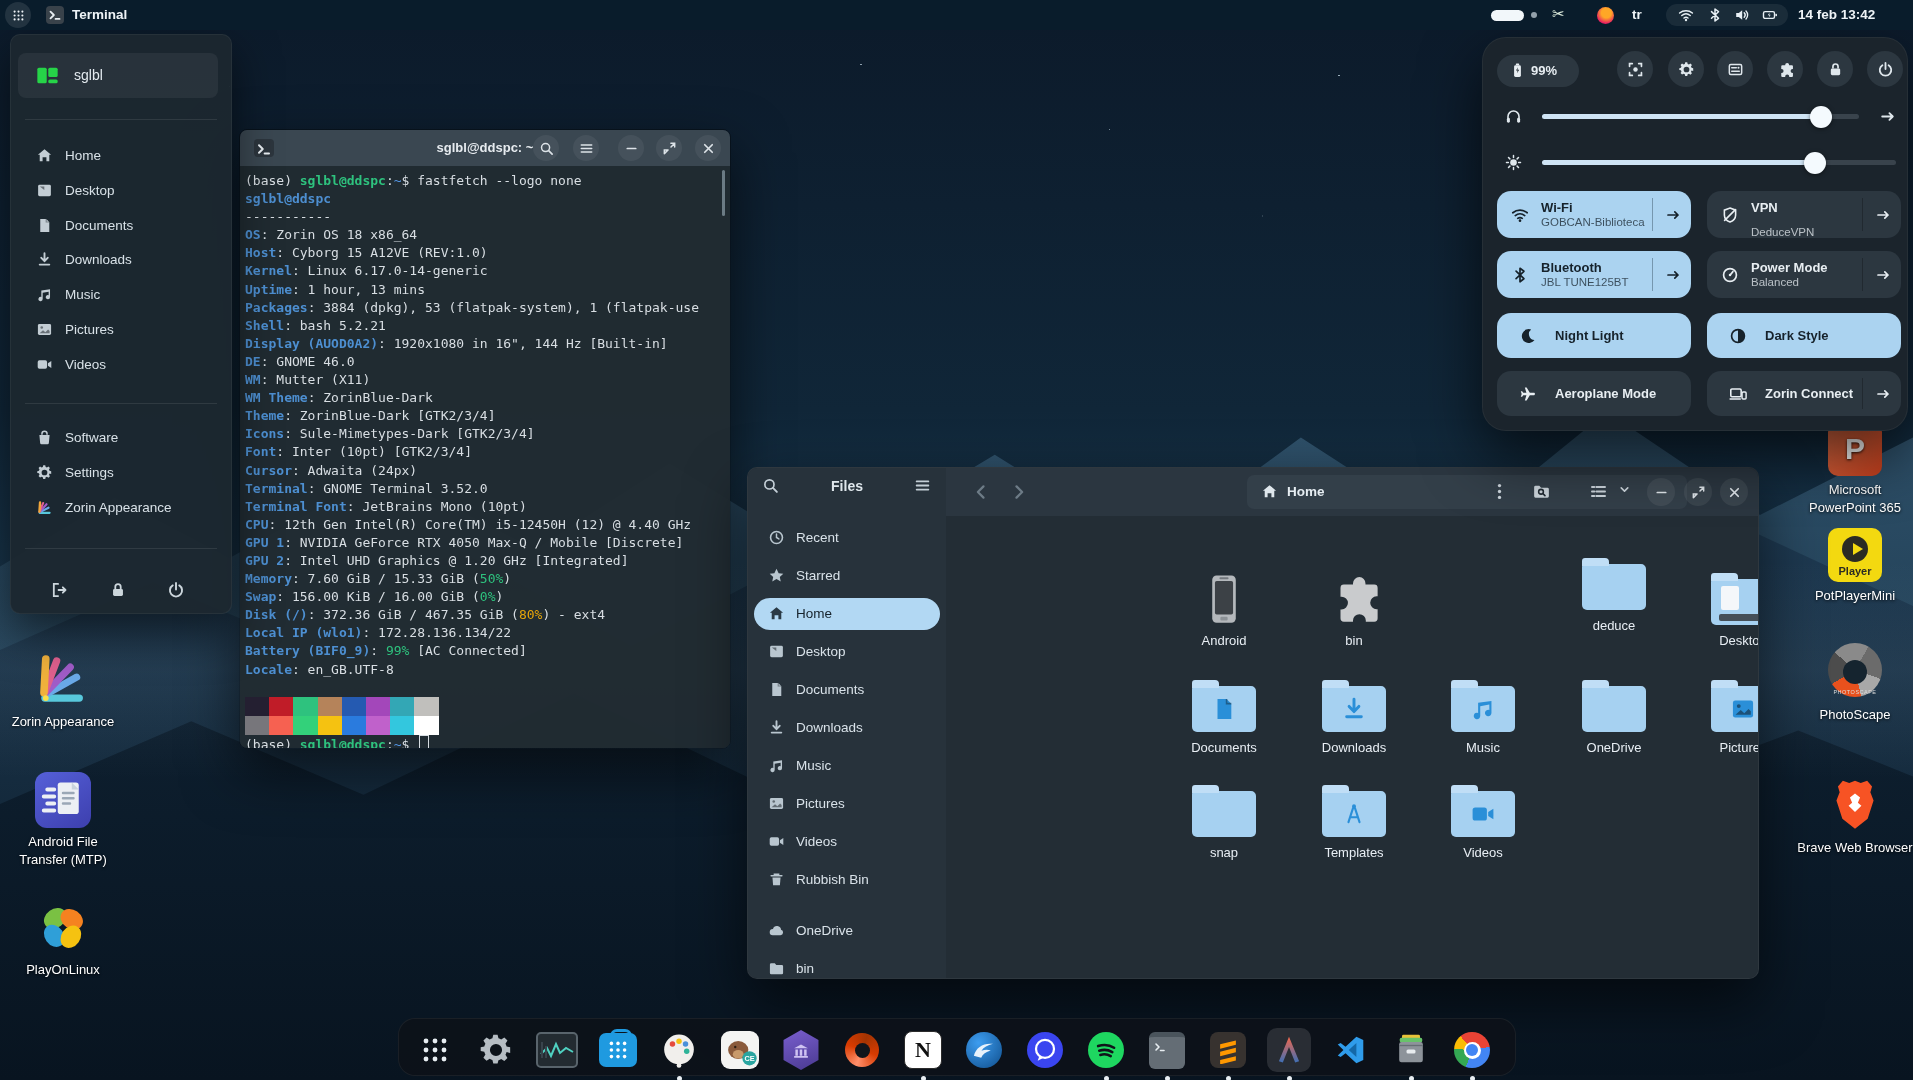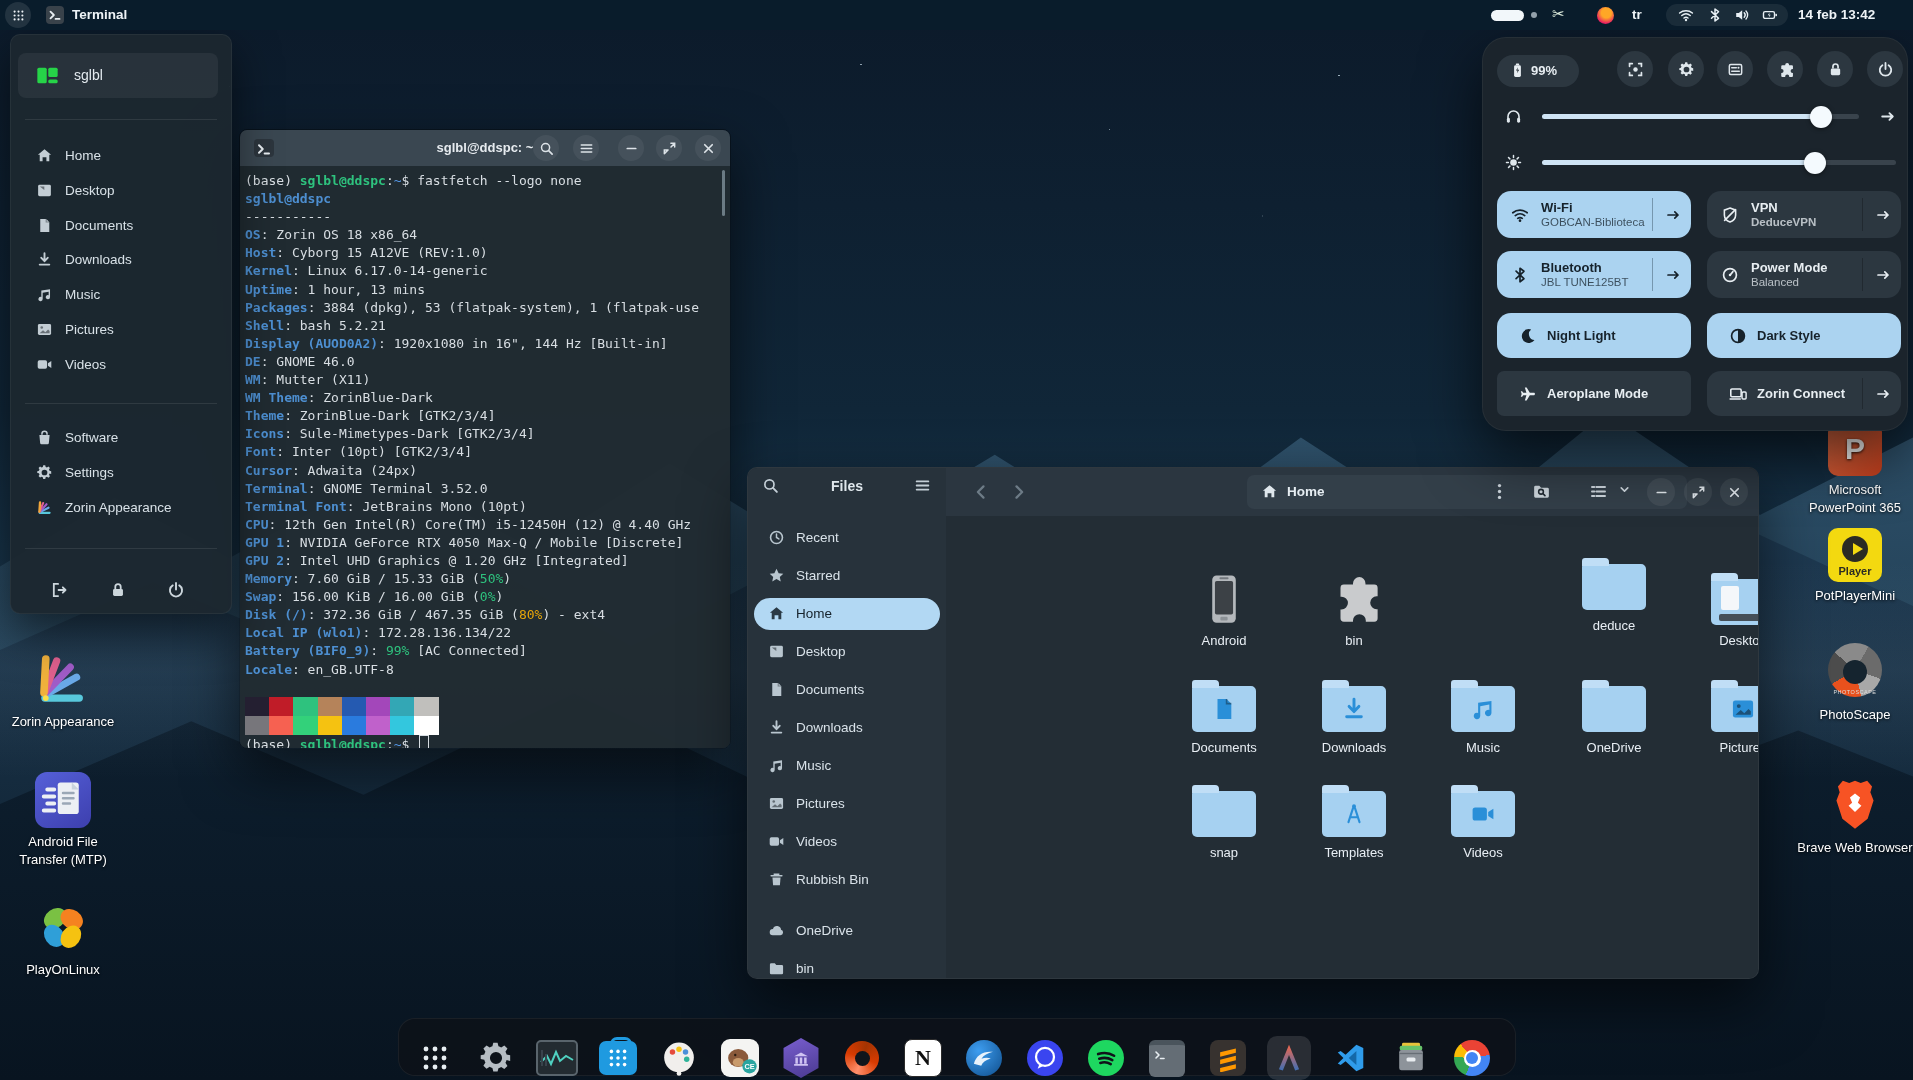--- a/index.html
+++ b/index.html
@@ -106,28 +106,28 @@
 .sl-arrow{position:absolute;width:17px;height:17px;top:-8px;color:#dfe7ec;}
 .tile{border-radius:14px;background:#2c3740;overflow:hidden;}
 .tile.active{background:#abd3f0;color:#16222b;}
 .tile .tic{position:absolute;left:14px;width:18px;height:18px;}
 .tile .tt{position:absolute;left:44px;font-size:13px;font-weight:bold;}
 .tile .ts{position:absolute;left:44px;font-size:11.5px;opacity:.75;}
 .tile .div{position:absolute;right:38px;top:7px;bottom:7px;width:1px;background:rgba(0,0,0,.25);}
 .tile.active .div{background:rgba(20,40,55,.35);}
 .tile .arr{position:absolute;right:10px;top:50%;margin-top:-8px;width:16px;height:16px;}
 .tile.simple .tic{left:22px;}
-.tile.simple .tt{left:50px;}
+.tile.simple .tt{left:58px;}
 
 .dicon{width:120px;text-align:center;z-index:5;color:#fff;font-size:13px;text-shadow:0 1px 3px rgba(0,0,0,.85);}
 .dicon .art{margin:0 auto 5px auto;position:relative;}
 .dlabel{line-height:1.35;}
 
 #dock{left:398px;top:1018px;width:1116px;height:56px;background:rgba(13,18,24,.86);border-radius:17px;z-index:55;border:1px solid rgba(255,255,255,.06);}
-.ditem{top:17px;width:44px;height:44px;display:flex;align-items:center;justify-content:center;border-radius:10px;}
+.ditem{top:9px;width:44px;height:44px;display:flex;align-items:center;justify-content:center;border-radius:10px;}
 .ditem.active{background:rgba(255,255,255,.12);}
 .rdot{position:absolute;width:5px;height:5px;border-radius:50%;background:#e8eef2;top:48px;}
 .circ36{width:36px;height:36px;border-radius:50%;position:relative;}
 </style>
 </head>
 <body>
 
 <div id="wall" class="w">
   <div id="m1" class="w mtn"></div>
   <div id="m2" class="w mtn"></div>
@@ -806,21 +806,21 @@
         </span>
       </div>
       <div class="w tile" style="left: 224px; top: 153px; width: 194px; height: 47px;">
         <span class="ic tic" style="width: 18px; height: 18px; top: 14.5px;">
           <svg viewBox="0 0 16 16" aria-hidden="true">
             <path d="M8 1.8l5 1.9v4.2c0 3-2 5.1-5 6.3-3-1.2-5-3.3-5-6.3V3.7z" fill="none" stroke="currentColor" stroke-width="1.4"></path>
             <path d="M3.2 12.8L12.8 3.2" stroke="currentColor" stroke-width="1.4" stroke-linecap="round"></path>
           </svg>
         </span>
         <div class="tt" style="top: 9px;">VPN</div>
-        <div class="ts" style="top: 25px; font-weight: bold;">DeduceVPN</div>
+        <div class="ts" style="top: 35px;">DeduceVPN</div>
         <div class="div"></div>
         <span class="ic arr">
           <svg viewBox="0 0 16 16" aria-hidden="true">
             <path d="M3 8h10M9.8 4.8L13 8l-3.2 3.2" fill="none" stroke="currentColor" stroke-width="1.7" stroke-linecap="round" stroke-linejoin="round"></path>
           </svg>
         </span>
       </div>
       <div class="w tile active" style="left: 14px; top: 213px; width: 194px; height: 47px;">
         <span class="ic tic" style="width: 18px; height: 18px; top: 14.5px;">
           <svg viewBox="0 0 16 16" aria-hidden="true">
@@ -863,21 +863,21 @@
       </div>
       <div class="w tile active simple" style="left: 224px; top: 275px; width: 194px; height: 45px;">
         <span class="ic tic" style="width: 18px; height: 18px; top: 13.5px;">
           <svg viewBox="0 0 16 16" aria-hidden="true">
             <circle cx="8" cy="8" r="5.7" fill="none" stroke="currentColor" stroke-width="1.5"></circle>
             <path d="M8 2.3a5.7 5.7 0 0 1 0 11.4z" fill="currentColor"></path>
           </svg>
         </span>
         <div class="tt" style="top: 14.5px;">Dark Style</div>
       </div>
-      <div class="w tile simple" style="left: 14px; top: 333px; width: 194px; height: 45px; border-radius: 7px;">
+      <div class="w tile simple" style="left: 14px; top: 333px; width: 194px; height: 45px;">
         <span class="ic tic" style="width: 18px; height: 18px; top: 13.5px;">
           <svg viewBox="0 0 16 16" aria-hidden="true">
             <path d="M14.2 8c0 .6-.5 1.1-1.1 1.1H9.6l-2.8 4.6H5.2l1.4-4.6H3.8l-1 1.3H1.6l.8-2.4-.8-2.4h1.2l1 1.3h2.8L5.2 2.3h1.6l2.8 4.6h3.5c.6 0 1.1.5 1.1 1.1z" fill="currentColor"></path>
           </svg>
         </span>
         <div class="tt" style="top: 14.5px;">Aeroplane Mode</div>
       </div>
       <div class="w tile simple" style="left: 224px; top: 333px; width: 194px; height: 45px;">
         <span class="ic tic" style="width: 18px; height: 18px; top: 13.5px;">
           <svg viewBox="0 0 16 16" aria-hidden="true">

